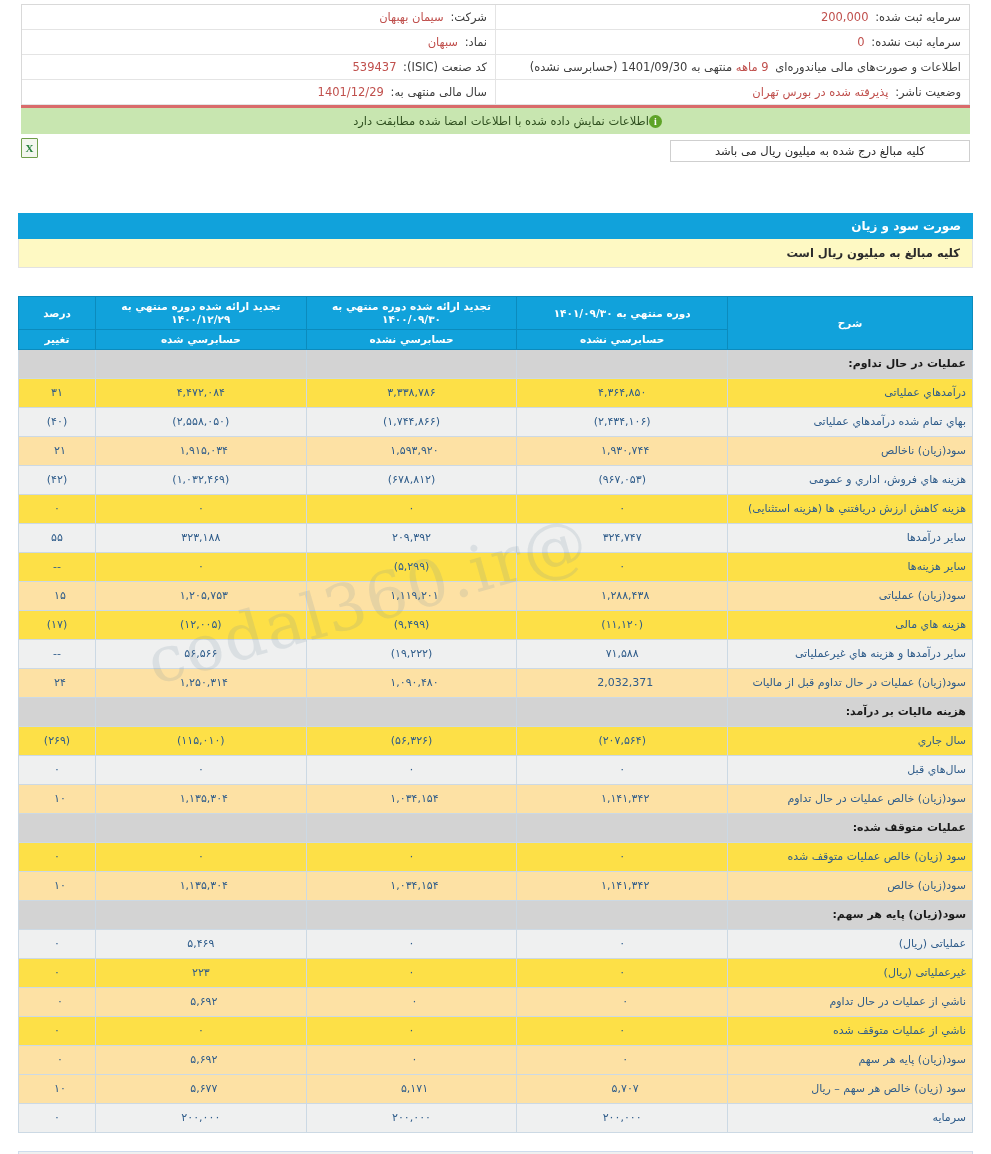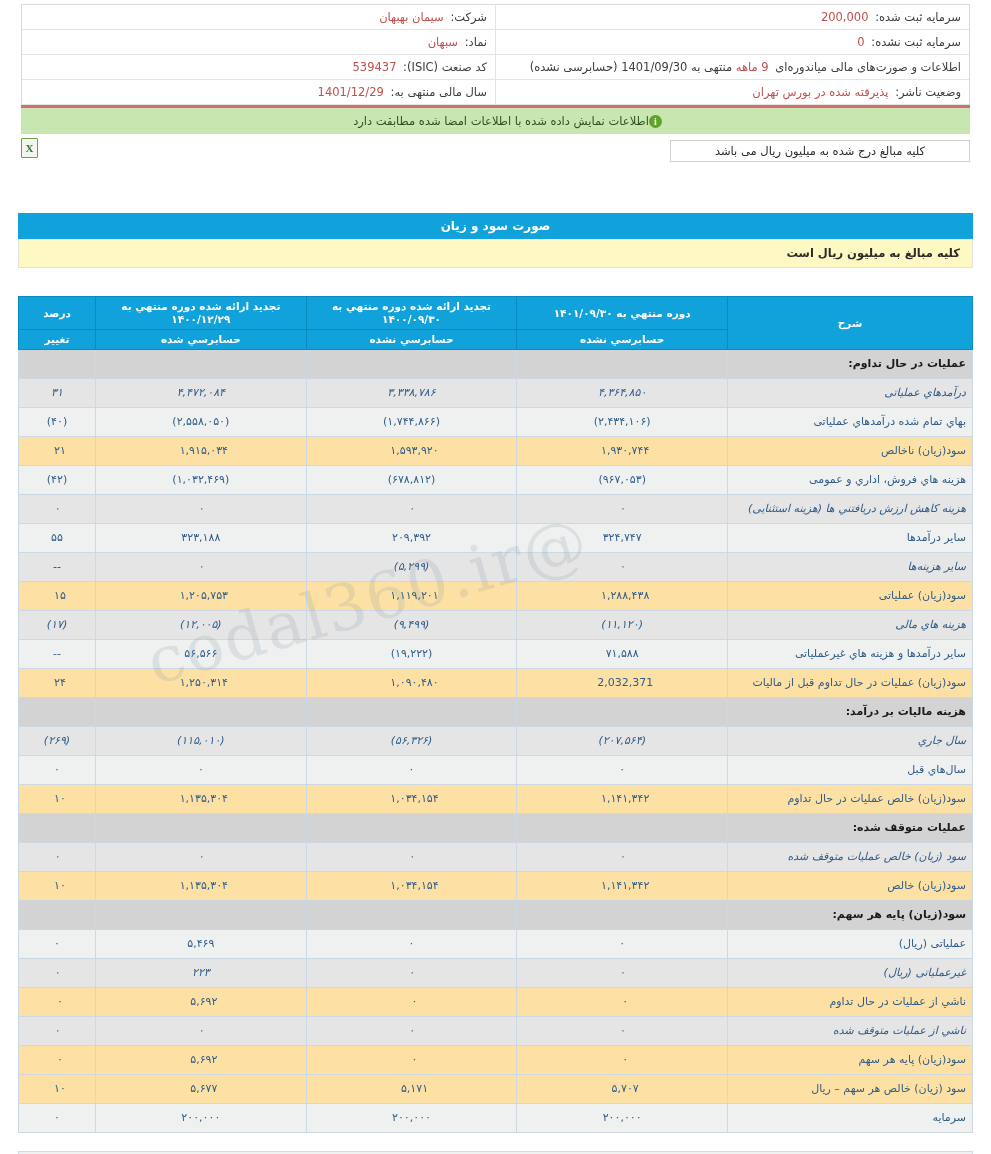--- a/index.html
+++ b/index.html
@@ -120,21 +120,21 @@
   
   .section-block { margin: 49px 18px 0 18px; }
   .section-title {
     background: #11a2db;
     color: #fff;
     font-size: 12px;
     font-weight: bold;
     height: 26px;
     line-height: 26px;
     padding: 0 12px;
-    text-align: center;
+    text-align: right;
   }
   .section-sub {
     border: 1px solid #e2e2e2;
     border-top: none;
     background: #fef9c3;
     height: 28px;
     line-height: 28px;
     padding: 0 12px;
     font-size: 11.5px;
     font-weight: bold;
@@ -173,21 +173,21 @@
   }
   td.desc {
     text-align: right;
     color: #2f5c8a;
   }
   td.num {
     text-align: center;
     font-family: "DejaVu Sans", "Liberation Sans", sans-serif;
   }
   
-  tr.r-blue  td { background: #e5e5e5; font-style: italic; }
+  tr.r-blue  td { background: #fde047; }
   tr.r-grey  td { background: #eff0f0; }
   tr.r-gold  td { background: #fde1a4; padding-left: 12px; }
   tr.r-head  td { background: #d3d3d3; color: #1a1a1a; font-weight: bold; }
   tr.r-head td.desc { color: #1a1a1a; }
   tr.r-head td.blank { background: #d3d3d3; }
   .neg { color: #d23f52; }
   .pos { color: #2f5c8a; }
 
   
   .foot-wrap { margin: 18px 18px 0 18px; }

